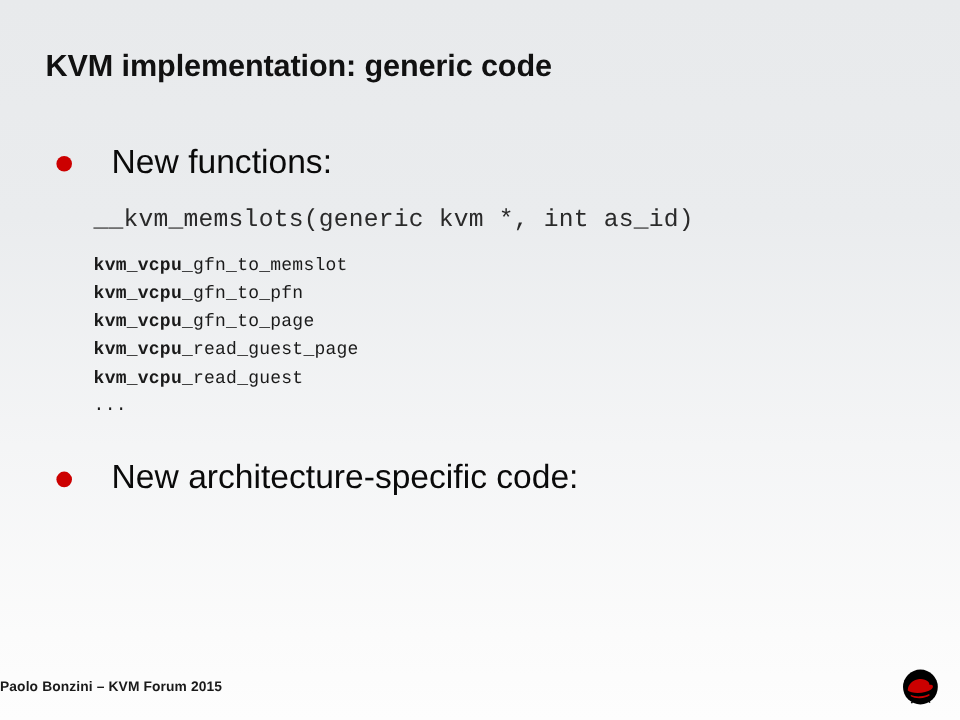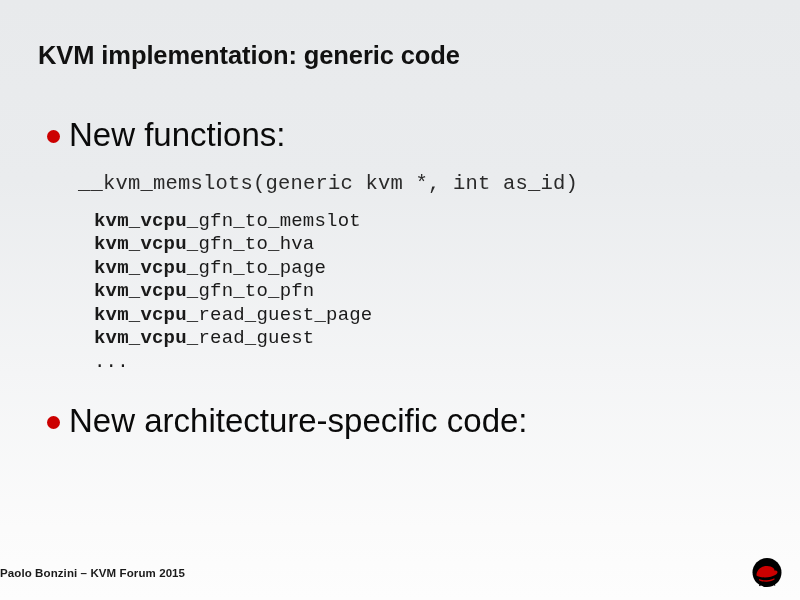--- a/index.html
+++ b/index.html
@@ -54,39 +54,38 @@
   .bullet-dot {
     position: absolute;
     left: 47px;
     top: 12px;
     width: 13px;
     height: 13px;
     border-radius: 50%;
     background: #cc0000;
   }
   .bullet-text {
-    margin-left: 24px;
-    font-size: 33px;
+    margin-left: 48px;
+    font-size: 28px;
     color: #0a0a0a;
     line-height: 34px;
     white-space: nowrap;
   }
 
   
   .code-block {
     padding-left: 78px;
     font-family: "Liberation Mono", "DejaVu Sans Mono", monospace;
     color: #1a1a1a;
   }
   .code-line {
-    font-size: 19px;
+    font-size: 15px;
     line-height: 23.5px;
     white-space: pre;
     letter-spacing: 0.2px;
-    margin-left: 16px;
   }
   .code-line .b {
     font-weight: bold;
   }
   .code-first {
     font-size: 20.5px;
     line-height: 23.5px;
     white-space: pre;
     letter-spacing: 0.2px;
     color: #2a2a2a;
@@ -137,25 +136,24 @@
     <div class="gap-after-bullet1"></div>
 
     <div class="code-block">
 
       <div class="code-first">__kvm_memslots(generic kvm *, int as_id)</div>
 
       <div class="gap-after-first"></div>
 
       <div class="code-line"><span class="b">kvm_vcpu_</span><span>gfn_to_memslot</span></div>
 
-      <div class="code-line"><span class="b">kvm_vcpu_</span><span>gfn_to_hva</span></div>
+
+      <div class="code-line"><span class="b">kvm_vcpu_</span><span>gfn_to_pfn</span></div>
 
       <div class="code-line"><span class="b">kvm_vcpu_</span><span>gfn_to_page</span></div>
-
-      <div class="code-line"><span class="b">kvm_vcpu_</span><span>gfn_to_pfn</span></div>
 
       <div class="code-line"><span class="b">kvm_vcpu_</span><span>read_guest_page</span></div>
 
       <div class="code-line"><span class="b">kvm_vcpu_</span><span>read_guest</span></div>
 
       <div class="code-line">...</div>
     </div>
 
     <div class="gap-before-b2"></div>
 

